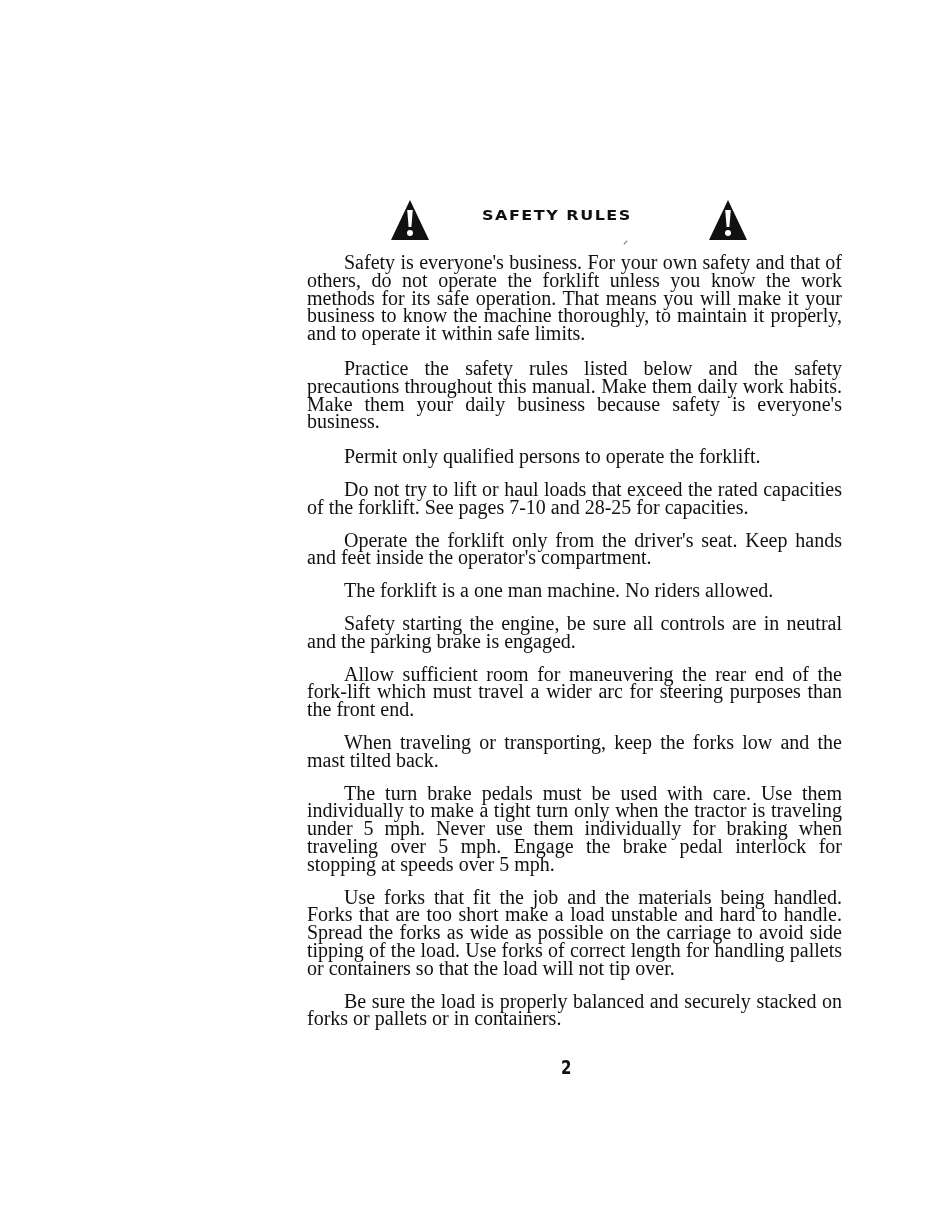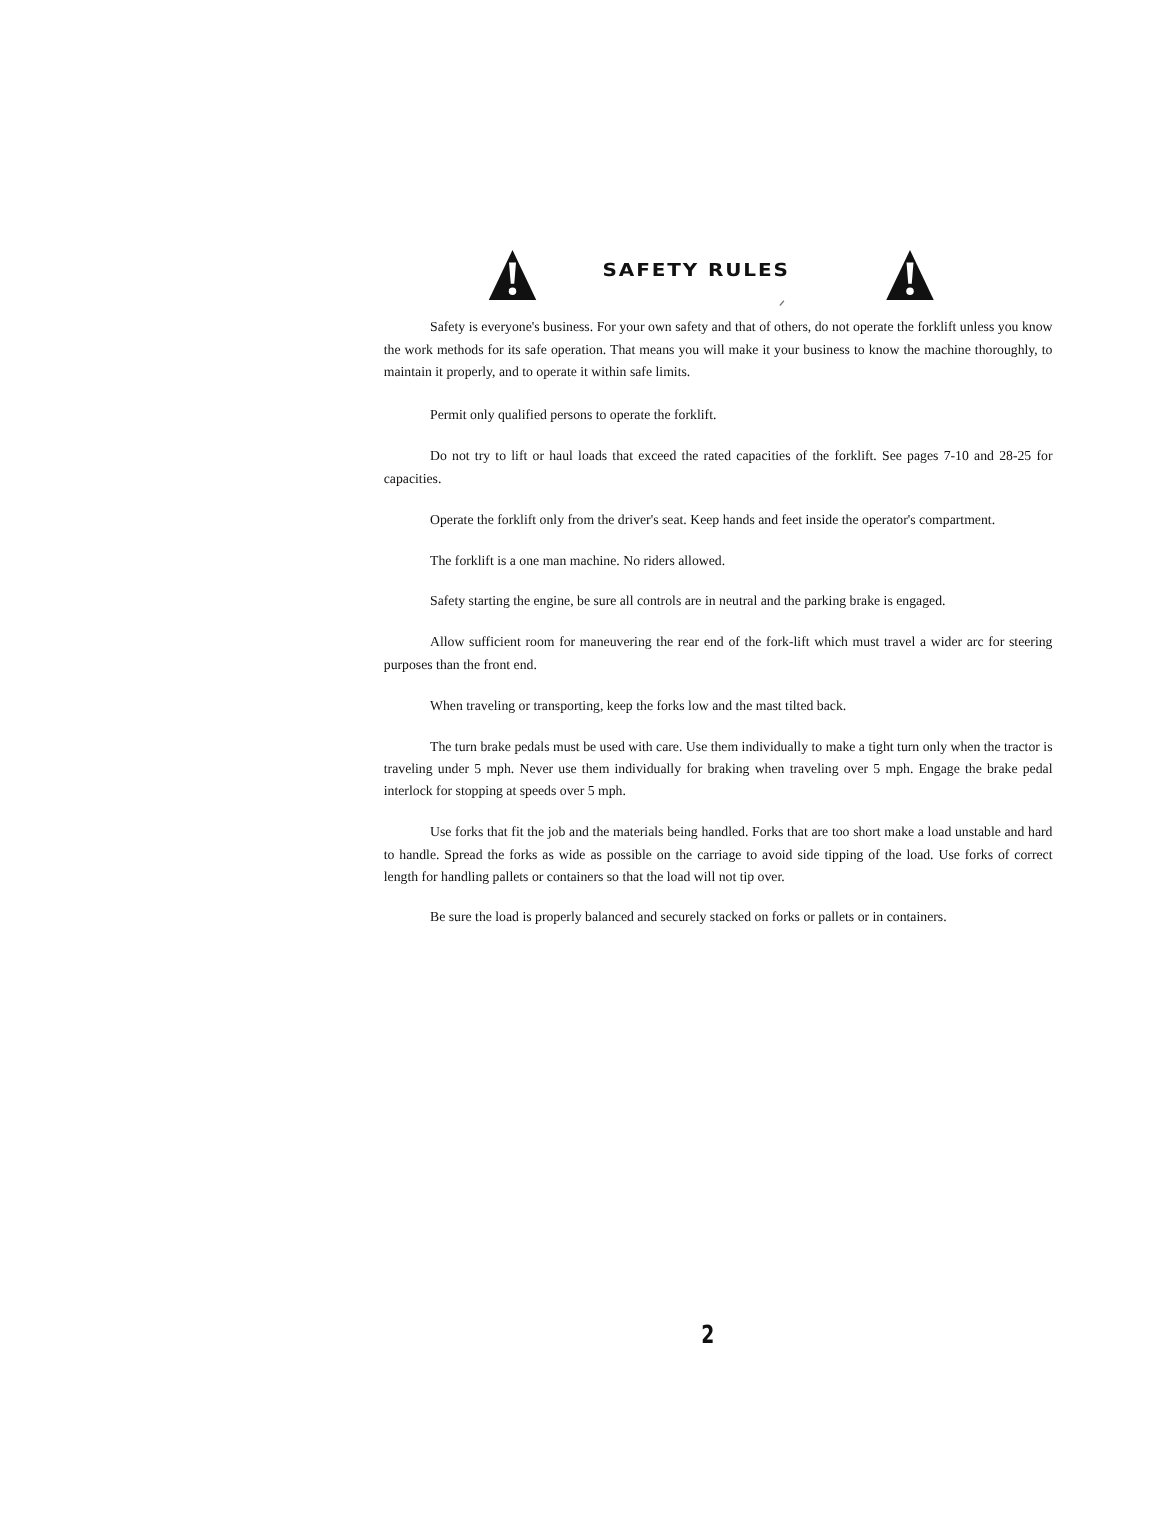--- a/index.html
+++ b/index.html
@@ -53,21 +53,21 @@
       width: 5px;
       height: 1px;
       background: #777;
       transform: rotate(-50deg);
     }
     .body-text {
       position: absolute;
       left: 307px;
       top: 238px;
       width: 535px;
-      font-size: 11px;
+      font-size: 20px;
       line-height: 17.8px;
       text-align: justify;
     }
     .body-text p {
       margin: 0 0 17px 0;
       text-indent: 37px;
     }
     .body-text p.tight { margin-bottom: 15px; }
     .page-number {
       position: absolute;
@@ -101,20 +101,21 @@
         <path d="M17.2,11 L22.8,11 L21.4,28 L18.6,28 Z" fill="#fff"></path>
         <circle cx="20" cy="34" r="3" fill="#fff"></circle>
       </svg>
     </span>
   </div>
 
   <div class="stray-mark"></div>
 
   <div class="body-text">
     <p>Safety is everyone's business. For your own safety and that of others, do not operate the forklift unless you know the work methods for its safe operation. That means you will make it your business to know the machine thoroughly, to maintain it properly, and to operate it within safe limits.</p>
+    <p>Practice the safety rules listed below and the safety precautions throughout this manual. Make them daily work habits. Make them your daily business because safety is everyone's business.</p>
     <p class="tight">Permit only qualified persons to operate the forklift.</p>
     <p class="tight">Do not try to lift or haul loads that exceed the rated capacities of the forklift. See pages 7-10 and 28-25 for capacities.</p>
     <p class="tight">Operate the forklift only from the driver's seat. Keep hands and feet inside the operator's compartment.</p>
     <p class="tight">The forklift is a one man machine. No riders allowed.</p>
     <p class="tight">Safety starting the engine, be sure all controls are in neutral and the parking brake is engaged.</p>
     <p class="tight">Allow sufficient room for maneuvering the rear end of the fork-lift which must travel a wider arc for steering purposes than the front end.</p>
     <p class="tight">When traveling or transporting, keep the forks low and the mast tilted back.</p>
     <p class="tight">The turn brake pedals must be used with care. Use them individually to make a tight turn only when the tractor is traveling under 5 mph. Never use them individually for braking when traveling over 5 mph. Engage the brake pedal interlock for stopping at speeds over 5 mph.</p>
     <p class="tight">Use forks that fit the job and the materials being handled. Forks that are too short make a load unstable and hard to handle. Spread the forks as wide as possible on the carriage to avoid side tipping of the load. Use forks of correct length for handling pallets or containers so that the load will not tip over.</p>
     <p class="tight">Be sure the load is properly balanced and securely stacked on forks or pallets or in containers.</p>

